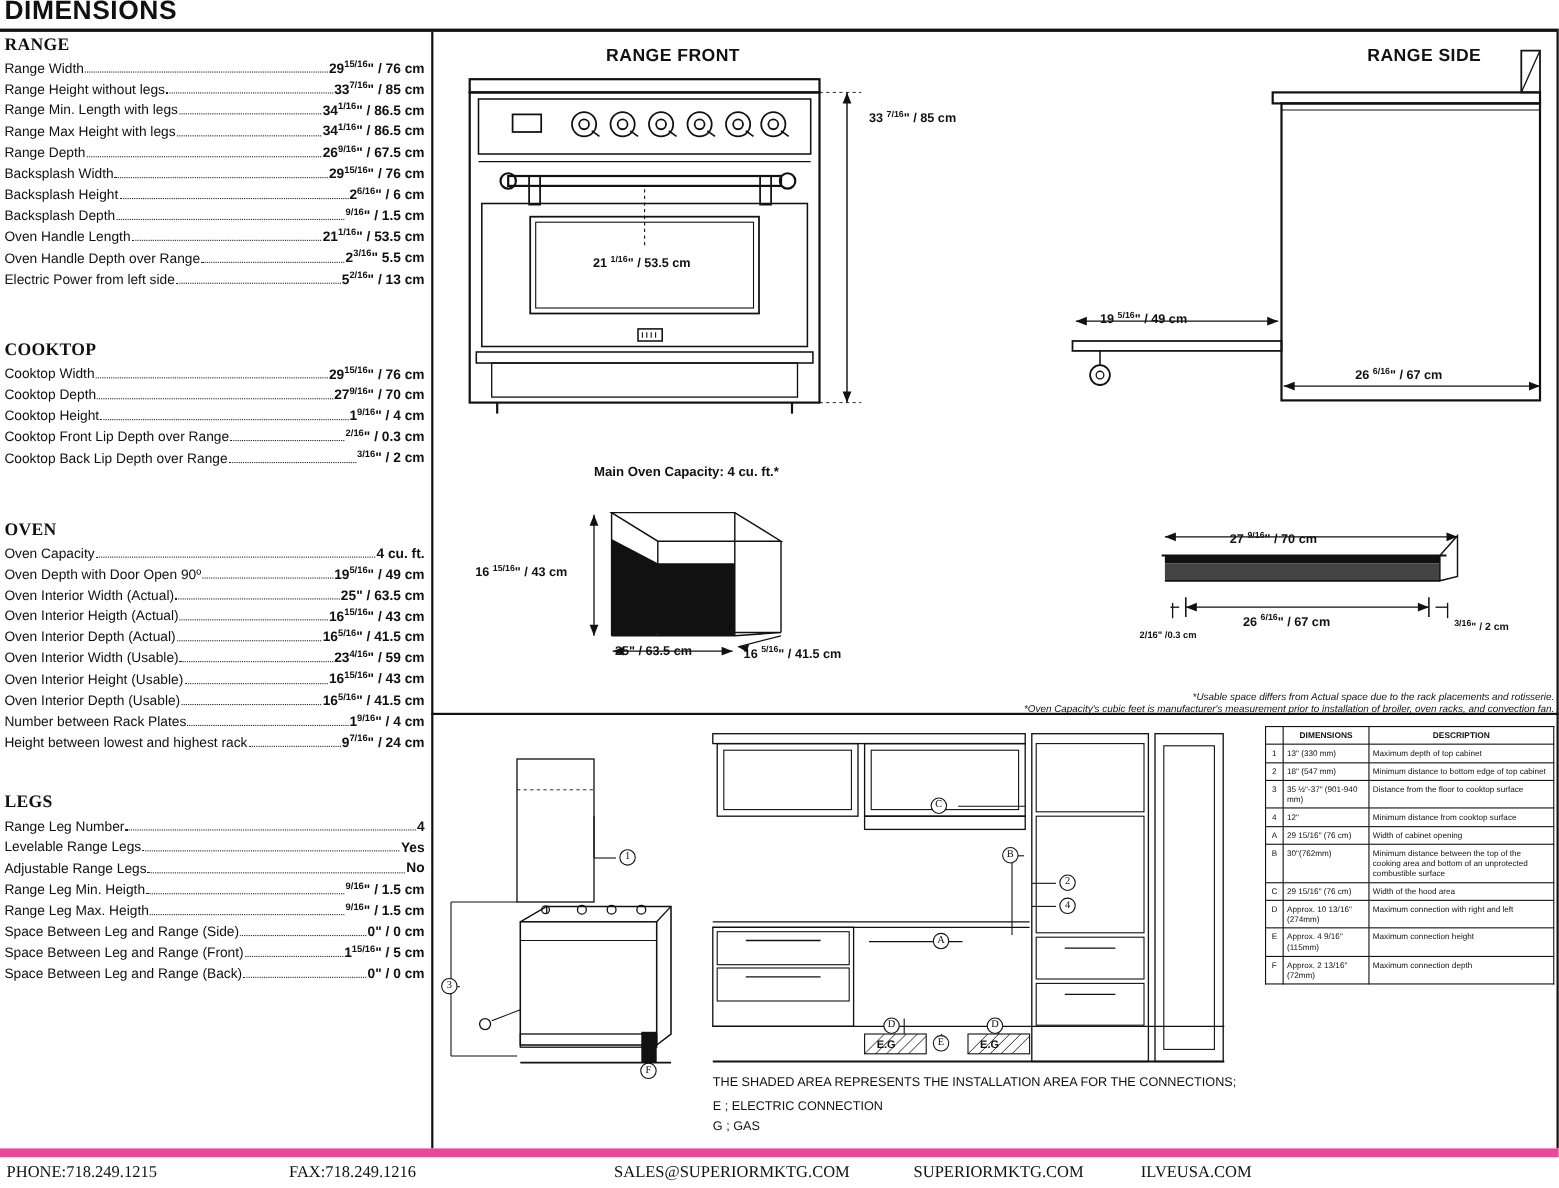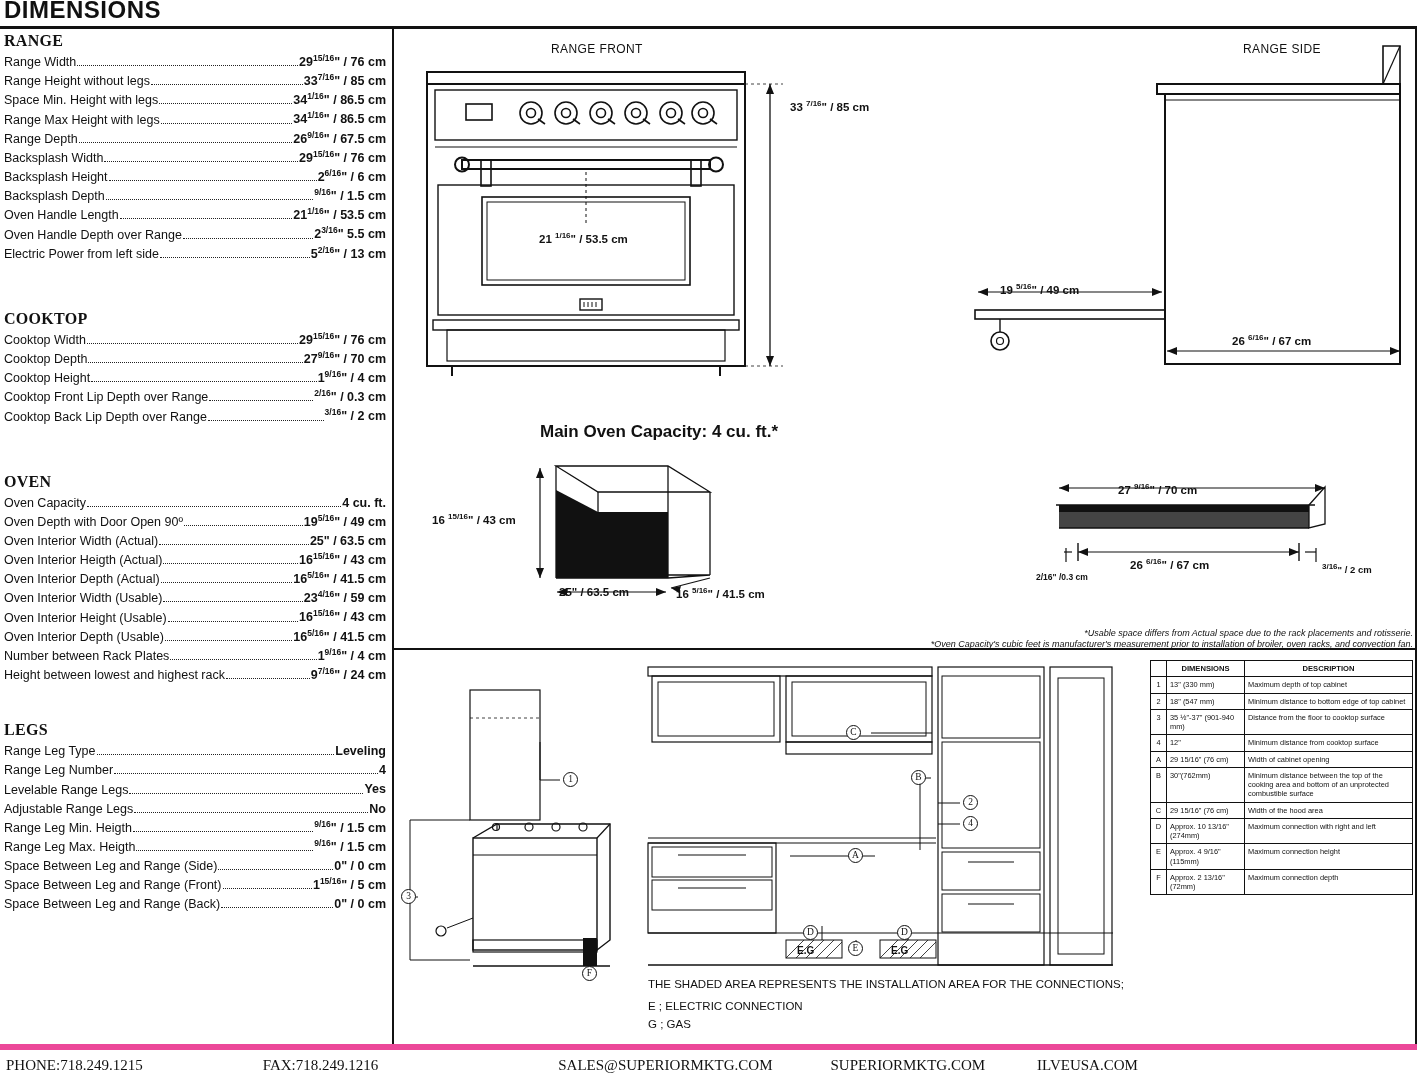--- a/index.html
+++ b/index.html
@@ -36,38 +36,38 @@
     white-space:nowrap;
   }
   .spec-label { flex: 0 0 auto; }
   .spec-dots {
     flex: 1 1 auto; border-bottom: 1.5px dotted #222; margin: 0 1px 4px 1px; min-width:4px;
   }
   .spec-val { flex:0 0 auto; font-weight:bold; }
   .spec-val sup { font-weight:bold; font-size:8.5px; vertical-align: super; }
 
   
-  .dw-title { position:absolute; font-size:12px; font-weight:normal; letter-spacing:.4px; }
-  .dw-sub { position:absolute; font-size:17px; font-weight:bold; }
+  .dw-title { position:absolute; font-size:16px; font-weight:bold; letter-spacing:.4px; }
+  .dw-sub { position:absolute; font-size:12px; font-weight:bold; }
   .dim-txt { position:absolute; font-size:11.5px; font-weight:bold; white-space:nowrap; }
   .dim-txt sup { font-size:8px; vertical-align:super; }
   .note { position:absolute; font-size:9px; font-style:italic; text-align:right; white-space:nowrap; }
 
   
   .tbl { position:absolute; left:1150px; top:660px; width:263px; border-collapse:collapse; font-size:7.4px; }
   .tbl th, .tbl td { border:1px solid #111; padding:3px 3px; vertical-align:top; line-height:1.25; }
   .tbl th { font-weight:bold; text-align:center; font-size:7.6px; }
   .tbl td.c-num { width:16px; text-align:center; }
   .tbl td.c-dim { width:78px; }
   .tbl td.c-desc { width:auto; }
 
   
   .footer {
     position:absolute; left:0; bottom:0; width:1417px; height:36px;
-    border-top:6px solid #ec4899;
+    border-top:8px solid #ec4899;
     font-family:"Liberation Serif", serif; font-size:15px;
     display:flex; align-items:center;
   }
   .footer span { white-space:nowrap; }
 
   .caption { position:absolute; font-size:11.5px; white-space:nowrap; }
   .caption-bold { font-weight:bold; }
 
   .circ {
     position:absolute; width:15px; height:15px; border:1.2px solid #111; border-radius:50%;
@@ -94,21 +94,21 @@
           <span class="spec-label">Range Width</span>
           <span class="spec-dots"></span>
           <span class="spec-val"><b>29</b><sup>15/16</sup><b>" / 76 cm</b></span>
         </div>
       <div class="spec-row">
           <span class="spec-label">Range Height without legs</span>
           <span class="spec-dots"></span>
           <span class="spec-val"><b>33</b><sup>7/16</sup><b>" / 85 cm</b></span>
         </div>
       <div class="spec-row">
-          <span class="spec-label">Space Min. Height with legs</span>
+          <span class="spec-label">Range Min. Length with legs</span>
           <span class="spec-dots"></span>
           <span class="spec-val"><b>34</b><sup>1/16</sup><b>" / 86.5 cm</b></span>
         </div>
       <div class="spec-row">
           <span class="spec-label">Range Max Height with legs</span>
           <span class="spec-dots"></span>
           <span class="spec-val"><b>34</b><sup>1/16</sup><b>" / 86.5 cm</b></span>
         </div>
       <div class="spec-row">
           <span class="spec-label">Range Depth</span>
@@ -225,25 +225,20 @@
         </div>
       <div class="spec-row">
           <span class="spec-label">Height between lowest and highest rack</span>
           <span class="spec-dots"></span>
           <span class="spec-val"><b>9</b><sup>7/16</sup><b>" / 24 cm</b></span>
         </div>
     </div>
 
     <div class="spec-group" style="margin-top:38px;">
       <div class="spec-head">LEGS</div>
-      <div class="spec-row">
-          <span class="spec-label">Range Leg Type</span>
-          <span class="spec-dots"></span>
-          <span class="spec-val"><b>Leveling</b><sup></sup><b></b></span>
-        </div>
       <div class="spec-row">
           <span class="spec-label">Range Leg Number</span>
           <span class="spec-dots"></span>
           <span class="spec-val"><b>4</b><sup></sup><b></b></span>
         </div>
       <div class="spec-row">
           <span class="spec-label">Levelable Range Legs</span>
           <span class="spec-dots"></span>
           <span class="spec-val"><b>Yes</b><sup></sup><b></b></span>
         </div>

